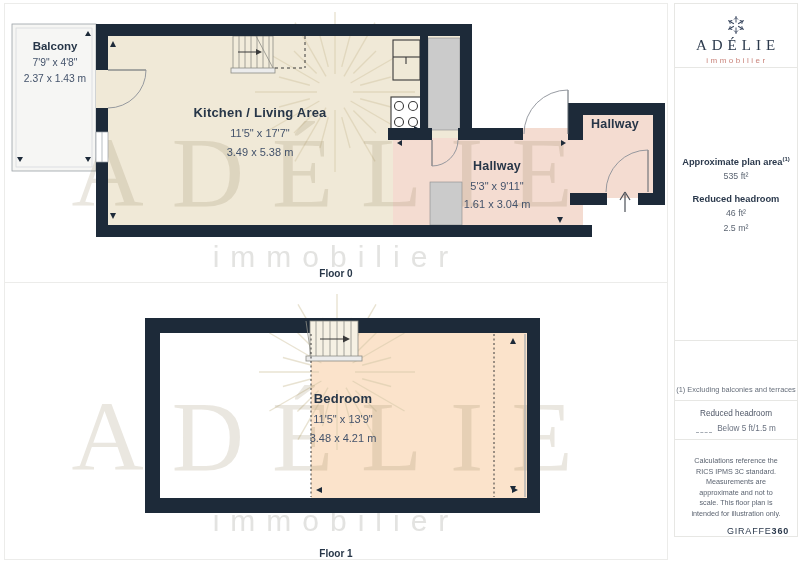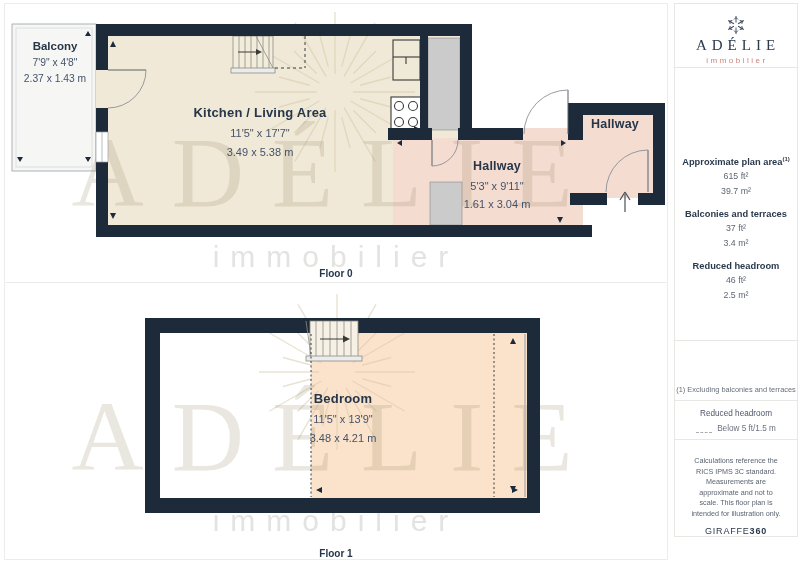--- a/index.html
+++ b/index.html
@@ -38,21 +38,21 @@
   .area-val{font-size:8.8px;color:#5d6673;line-height:15px;}
   .area-group{margin-bottom:10px;}
   .sb-footnote{height:26px;display:flex;align-items:center;justify-content:center;
                font-size:7.4px;color:#676f7b;margin-top:38px;}
   .sb-legend{height:46px;text-align:center;padding-top:8px;}
   .legend-title{font-size:8.2px;color:#4e5666;margin-bottom:6px;}
   .legend-row{font-size:8.2px;color:#6a7280;display:flex;align-items:flex-end;justify-content:center;}
   .legend-dash{display:inline-block;width:16px;height:0;border-top:1px dashed #a7adb5;margin-right:5px;}
   .sb-disclaimer{flex:1;border-bottom:none;text-align:center;padding:9px 8px 0 8px;}
   .sb-disclaimer p{margin:7px;font-size:7.2px;line-height:1.45;color:#5b6370;}
-  .brand-footer{margin-top:7px;font-size:9px;color:#2b394c;letter-spacing:.8px;}
+  .brand-footer{margin-top:7px;font-size:9px;color:#2b394c;letter-spacing:.8px;text-align:right;}
   .brand-footer b{font-weight:700;}
 </style>
 </head>
 <body>
 
 <div id="stage">
 
   <div class="card"></div>
 
   <svg id="floor0-svg" class="plan-svg" width="672" height="282" viewBox="0 0 672 282">
@@ -311,27 +311,21 @@
             <line x1="2" y1="-5.5" x2="0" y2="-7.5"></line>
           </g>
       </svg>
       <div class="brand">ADÉLIE</div>
       <div class="tagline">immobilier</div>
     </div>
 
     <div class="sb-section sb-areas">
       <div class="area-group">
         <div class="area-label"><span>Approximate plan area</span><sup>(1)</sup></div>
-        <div class="area-val">615 ft²</div>
-        <div class="area-val">39.7 m²</div>
-      </div>
-      <div class="area-group">
-        <div class="area-label">Balconies and terraces</div>
-        <div class="area-val">37 ft²</div>
-        <div class="area-val">3.4 m²</div>
+        <div class="area-val">535 ft²</div>
       </div>
       <div class="area-group">
         <div class="area-label">Reduced headroom</div>
         <div class="area-val">46 ft²</div>
         <div class="area-val">2.5 m²</div>
       </div>
     </div>
 
     <div class="sb-section sb-footnote">(1) Excluding balconies and terraces</div>
 

